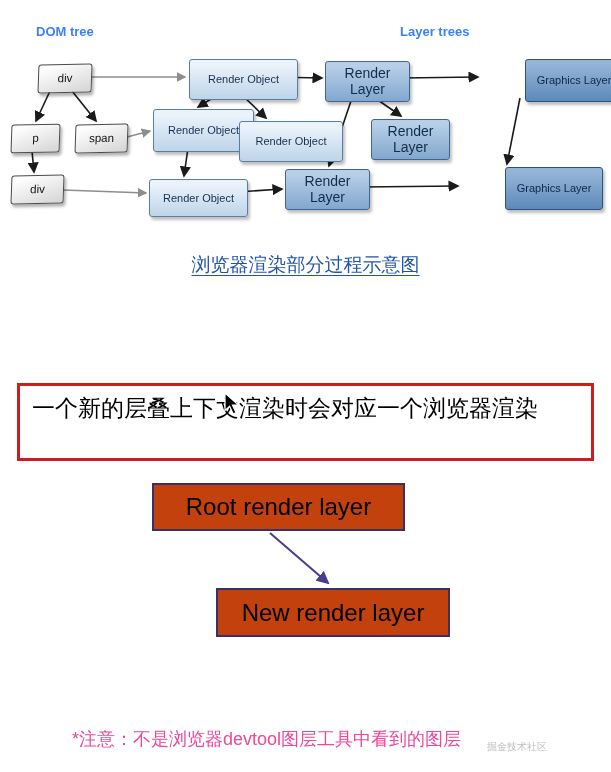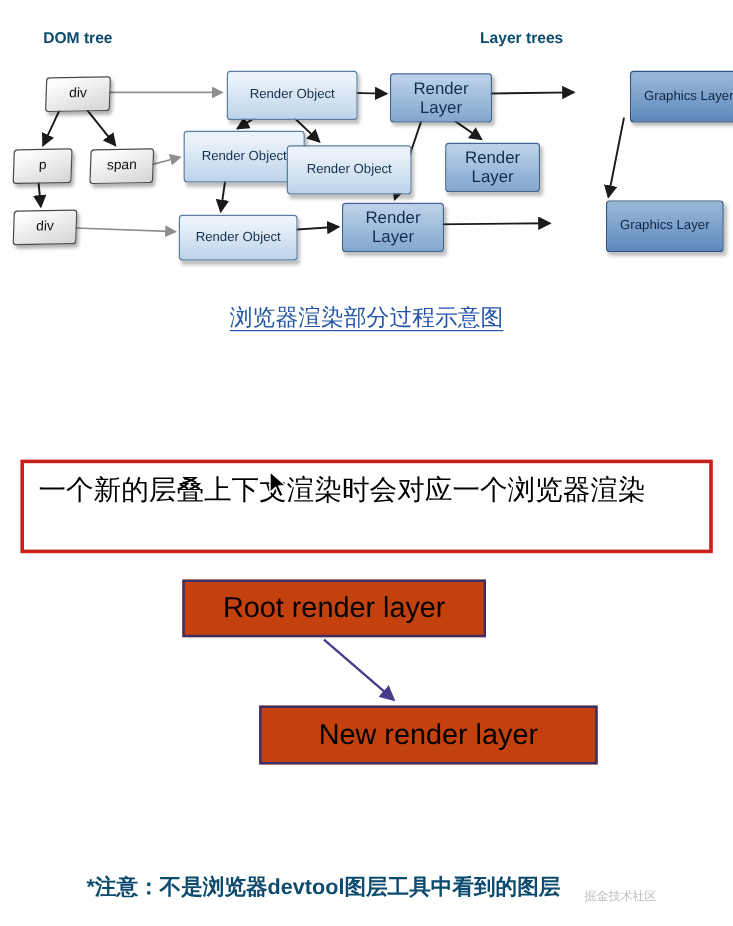--- a/index.html
+++ b/index.html
@@ -3,21 +3,21 @@
 <meta charset="utf-8">
 <style>
   html,body{margin:0;padding:0;background:#ffffff;}
   .page{
     position:relative;width:611px;height:772px;background:#ffffff;overflow:hidden;
     font-family:"Liberation Sans", sans-serif;color:#111;
   }
   
   .diagram{position:absolute;left:0;top:0;width:611px;height:235px;}
   .diagram svg{position:absolute;left:0;top:0;pointer-events:none;}
-  .tree-label{position:absolute;font-size:13px;font-weight:bold;color:#0c4a6e;}
+  .tree-label{position:absolute;font-size:13px;font-weight:bold;color:#3b82f6;}
   .node{
     position:absolute;display:flex;align-items:center;justify-content:center;
     text-align:center;border-radius:3px;line-height:1.12;
   }
   .dom-node{
     background:linear-gradient(160deg,#fdfdfd 15%,#d4d4d4);
     border:1px solid #4a4a4a;box-shadow:2px 3px 3px rgba(0,0,0,.30);
     font-size:11.5px;color:#111;transform:skewX(-3deg) rotate(-1deg);
   }
   .ro-node{
@@ -47,24 +47,24 @@
   }
   .red-note .line{font-size:23px;line-height:34px;color:#000;white-space:nowrap;}
   
   .cursor{position:absolute;left:224px;top:392px;pointer-events:none;}
   
   .layer-box{
     position:absolute;box-sizing:border-box;border:2px solid #3b2f66;background:#c2410c;
     display:flex;align-items:center;justify-content:center;font-size:24px;color:#000;
   }
   .root-box{left:152px;top:483px;width:253px;height:48px;}
-  .new-box{left:216px;top:588px;width:282px;height:49px;}
+  .new-box{left:216px;top:588px;width:234px;height:49px;}
   .flow-arrow-svg{position:absolute;left:0;top:0;pointer-events:none;}
   
-  .footnote{position:absolute;left:72px;top:727px;font-size:18px;font-weight:700;color:#0c4a6e;z-index:2;}
+  .footnote{position:absolute;left:72px;top:727px;font-size:18px;font-weight:400;color:#ec4899;z-index:2;}
   .watermark{position:absolute;left:487px;top:740px;font-size:10px;color:#bdbdbd;z-index:1;}
 </style>
 </head>
 <body>
 
 <div class="page">
 
   <div class="diagram">
 
     <svg width="611" height="235" viewBox="0 0 611 235">

